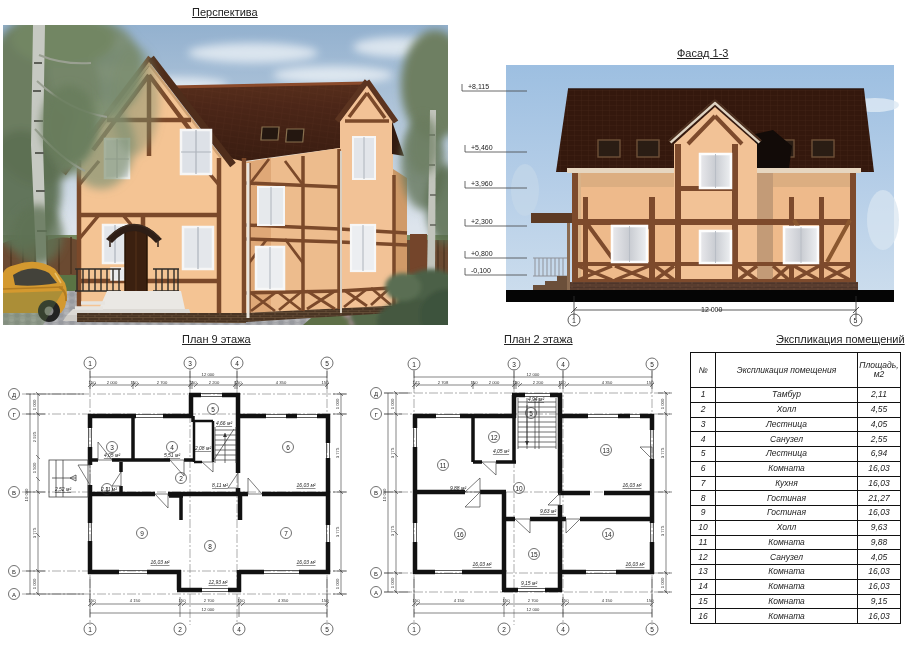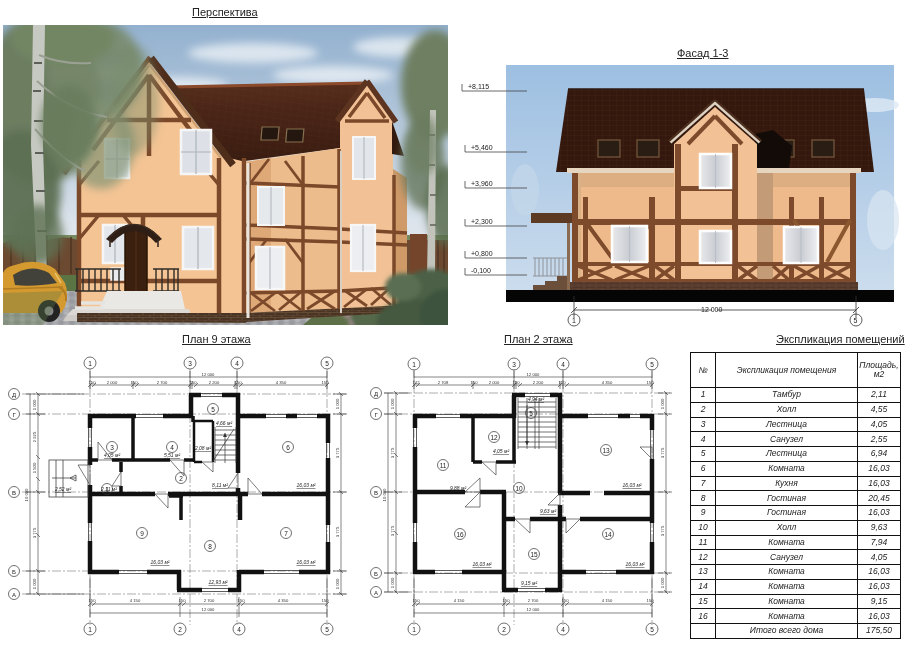--- a/index.html
+++ b/index.html
@@ -1005,39 +1005,39 @@
 
       <tr>
             <td class="c">7</td>
             <td class="c">Кухня</td>
             <td class="c">16,03</td>
           </tr>
 
       <tr>
             <td class="c">8</td>
             <td class="c">Гостиная</td>
-            <td class="c">20,45</td>
+            <td class="c">21,27</td>
           </tr>
 
       <tr>
             <td class="c">9</td>
             <td class="c">Гостиная</td>
             <td class="c">16,03</td>
           </tr>
 
       <tr>
             <td class="c">10</td>
             <td class="c">Холл</td>
             <td class="c">9,63</td>
           </tr>
 
       <tr>
             <td class="c">11</td>
             <td class="c">Комната</td>
-            <td class="c">7,94</td>
+            <td class="c">9,88</td>
           </tr>
 
       <tr>
             <td class="c">12</td>
             <td class="c">Санузел</td>
             <td class="c">4,05</td>
           </tr>
 
       <tr>
             <td class="c">13</td>
@@ -1056,21 +1056,16 @@
             <td class="c">Комната</td>
             <td class="c">9,15</td>
           </tr>
 
       <tr>
             <td class="c">16</td>
             <td class="c">Комната</td>
             <td class="c">16,03</td>
           </tr>
 
-      <tr>
-            <td class="c"></td>
-            <td class="c">Итого всего дома</td>
-            <td class="c">175,50</td>
-          </tr>
     </tbody>
       </table>
   </div>
 </div>
 
 </body></html>

